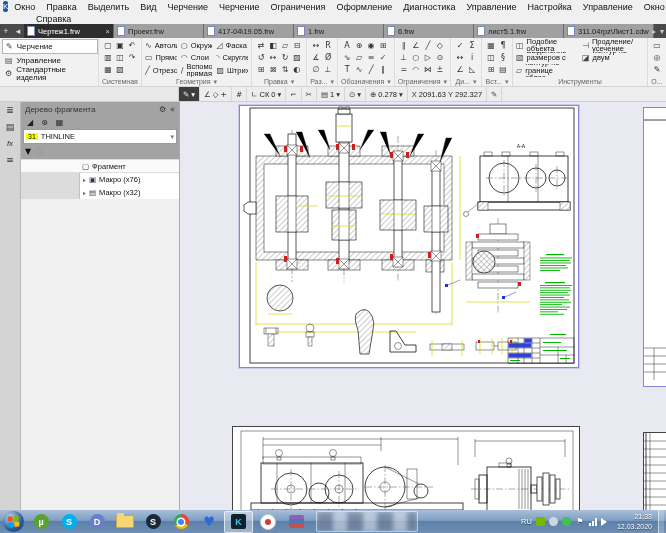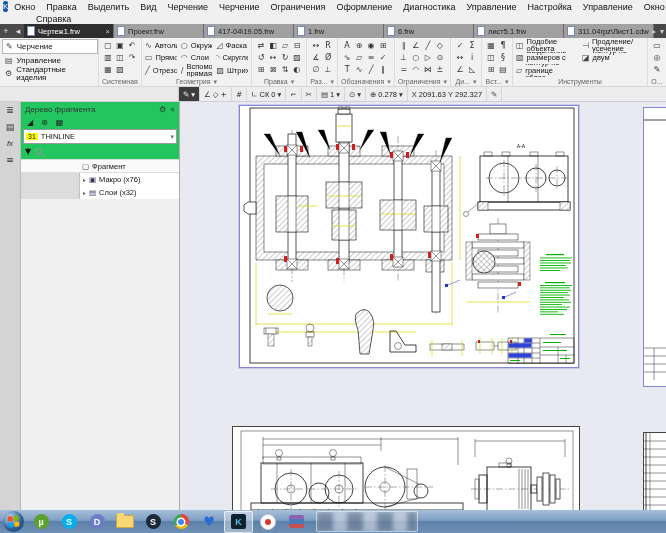--- a/index.html
+++ b/index.html
@@ -54,21 +54,21 @@
   .quickbar{height:14px;background:#ededed;border-bottom:1px solid #cfcfcf;display:flex;align-items:stretch;font-size:7.5px;}
   .qspacer{width:178px;background:#e9e9e9;border-right:1px solid #d0d0d0;}
   .qseg{display:flex;align-items:center;gap:2px;padding:0 4px;border-right:1px solid #d6d6d6;color:#333;white-space:nowrap;}
   .qseg.dark{background:#3d3d3d;color:#fff;}
   .qv{color:#222;}
 
   
   .body{display:flex;height:410px;}
   .leftstrip{width:20px;background:#d4d4d4;border-right:1px solid #b9b9b9;display:flex;flex-direction:column;
              align-items:center;padding-top:3px;gap:7px;font-size:9px;color:#333;}
-  .panel{width:158px;background:#22c55e;border-right:1px solid #ababab;display:flex;flex-direction:column;font-size:8px;}
+  .panel{width:158px;background:#a3a3a3;border-right:1px solid #ababab;display:flex;flex-direction:column;font-size:8px;}
   .phead{height:14px;display:flex;align-items:center;padding:0 4px;gap:4px;color:#333;}
   .ptitle{flex:1;white-space:nowrap;overflow:hidden;}
   .ptools{height:13px;display:flex;align-items:center;gap:8px;padding:0 6px;color:#222;}
   .stylebar{height:13px;margin:0 2px;background:#fff;border:1px solid #9a9a9a;display:flex;align-items:center;gap:3px;padding:0 2px;}
   .stylenum{background:#ffff00;padding:0 2px;font-size:7px;}
   .stylename{flex:1;font-size:7.5px;}
   .filterbar{height:13px;margin:1px 2px;display:flex;align-items:center;gap:4px;padding:0 2px;}
   .funnel{color:#111;font-size:8px;}
   .treehead{height:12px;background:#fafafa;border-top:1px solid #ddd;border-bottom:1px solid #ddd;display:flex;align-items:center;}
   .tgut{width:58px;flex:0 0 auto;height:100%;}
@@ -570,21 +570,21 @@
             <span class="texp sym">▸</span>
             <span class="ticon sym">▣</span>
             <span>Макро (x76)</span>
           </span>
         </div>
           <div class="trow">
           <span class="tgut"></span>
           <span class="tcontent">
             <span class="texp sym">▸</span>
             <span class="ticon sym">▤</span>
-            <span>Слои (x32)</span>
+            <span>Макро (x32)</span>
           </span>
         </div>
         </div>
       <div class="pfill"></div>
     </div>
 
     <div class="canvas">
 
       <div class="sheet sheet1">
         <svg width="338" height="261" viewBox="0 0 338 261">
@@ -931,15 +931,33 @@
         <span class="misc">
           <b></b>
         </span>
       </div>
     <div class="tbi">
         <span class="winrar"></span>
       </div>
     <div class="tbtn-blur">
         <div class="blurin"></div>
       </div>
+    <div class="tray">
+      <span class="lang">RU</span>
+      <span class="sq-green"></span>
+      <span class="c-gray"></span>
+      <span class="c-green"></span>
+      <span class="tico sym">⚑</span>
+      <span class="bars">
+          <i class="b1"></i>
+          <i class="b2"></i>
+          <i class="b3"></i>
+        </span>
+      <span class="vol"></span>
+      <div class="clock">
+        <div>21:33</div>
+        <div>12.03.2020</div>
+      </div>
+      <div class="showdesk"></div>
+    </div>
   </div>
 
 </div>
 
 </body></html>

